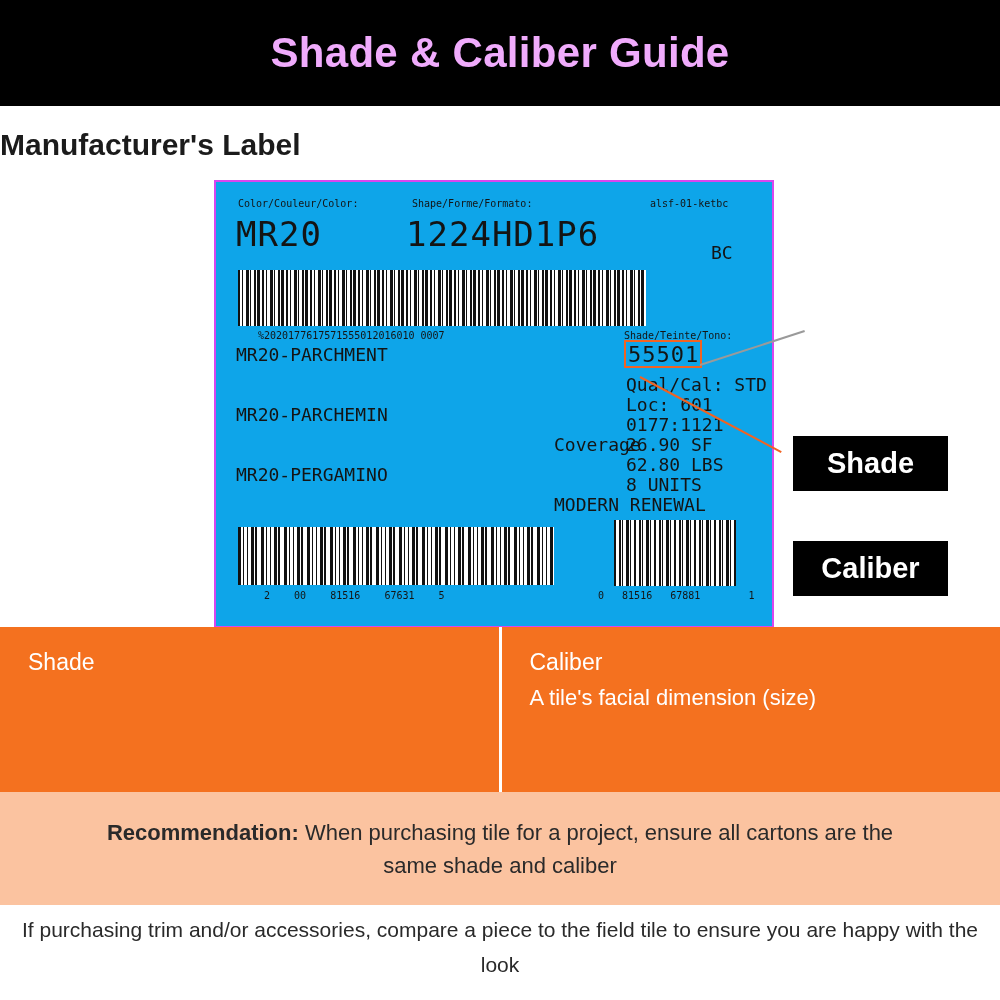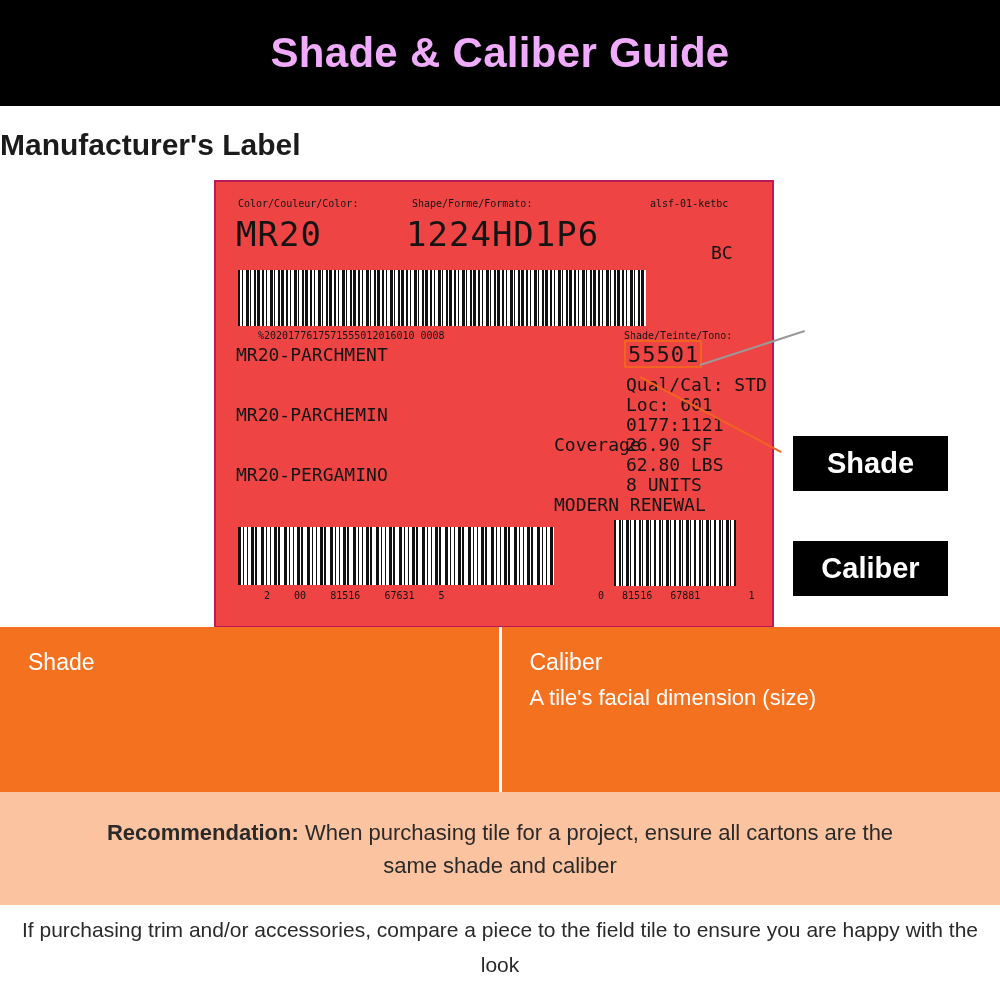--- a/index.html
+++ b/index.html
@@ -50,22 +50,22 @@
     position: relative;
     margin-top: 14px;
     height: 460px;
   }
   .label-box {
     position: absolute;
     left: 214px;
     top: 4px;
     width: 560px;
     height: 448px;
-    border: 2px solid #be185d;
-    background: #ef4444;
+    border: 2px solid #d946ef;
+    background: #0ea5e9;
     box-sizing: border-box;
     font-family: "DejaVu Sans Mono", monospace;
     color: #141414;
   }
   .lbl {
     position: absolute;
     white-space: pre;
   }
   .tiny { font-size: 10px; letter-spacing: 0px; }
   .small { font-size: 18px; }
@@ -212,21 +212,21 @@
 
       <div class="lbl tiny" style="left:22px; top:16px;">Color/Couleur/Color:</div>
       <div class="lbl tiny" style="left:196px; top:16px;">Shape/Forme/Formato:</div>
       <div class="lbl tiny" style="left:434px; top:16px;">alsf-01-ketbc</div>
 
       <div class="lbl big" style="left:20px; top:32px;">MR20</div>
       <div class="lbl big" style="left:190px; top:32px;">1224HD1P6</div>
       <div class="lbl small" style="left:495px; top:60px;">BC</div>
 
       <div class="barcode" style="left:22px; top:88px; width:408px; height:56px;"></div>
-      <div class="lbl tiny" style="left:42px; top:148px;">%2020177617571555012016010 0008</div>
+      <div class="lbl tiny" style="left:42px; top:148px;">%2020177617571555012016010 0007</div>
 
       <div class="lbl small" style="left:20px; top:162px;">MR20-PARCHMENT</div>
       <div class="lbl small" style="left:20px; top:222px;">MR20-PARCHEMIN</div>
       <div class="lbl small" style="left:20px; top:282px;">MR20-PERGAMINO</div>
 
       <div class="lbl tiny" style="left:408px; top:148px;">Shade/Teinte/Tono:</div>
       <div class="lbl" style="left:412px; top:160px; font-size:22px; letter-spacing:1px;">55501</div>
       <div class="shade-highlight" style="left:408px; top:158px; width:78px; height:28px;"></div>
 
       <div class="lbl small" style="left:410px; top:192px;">Qual/Cal: STD</div>

